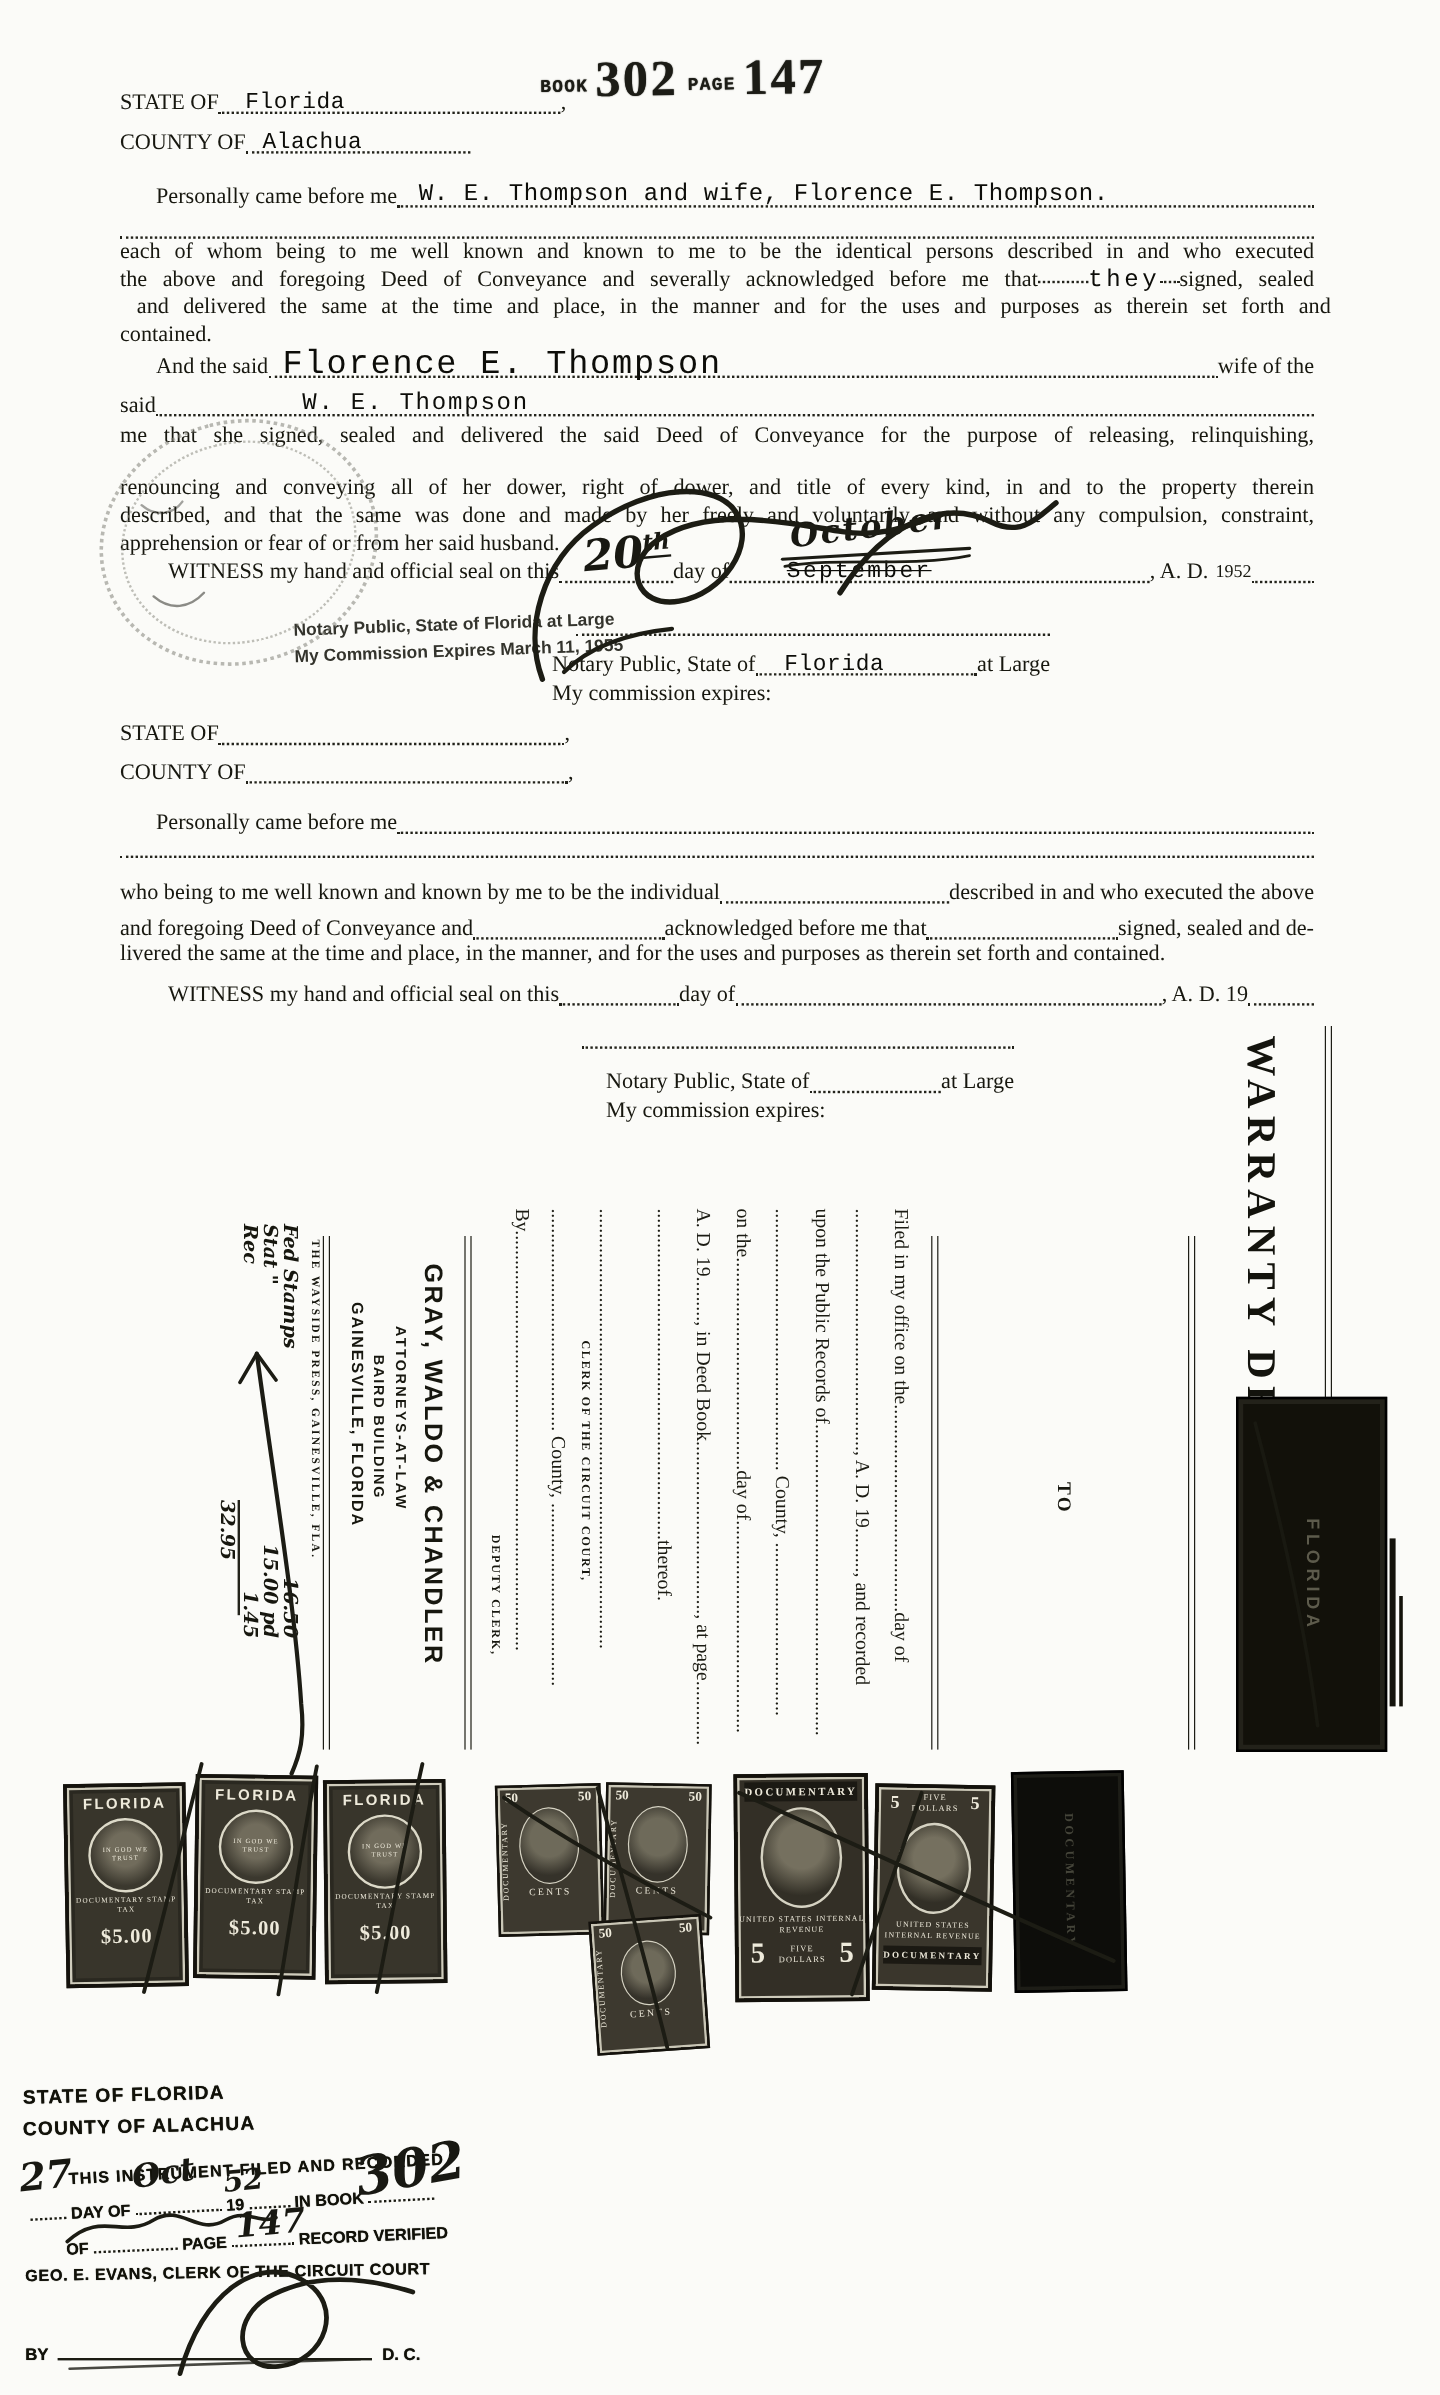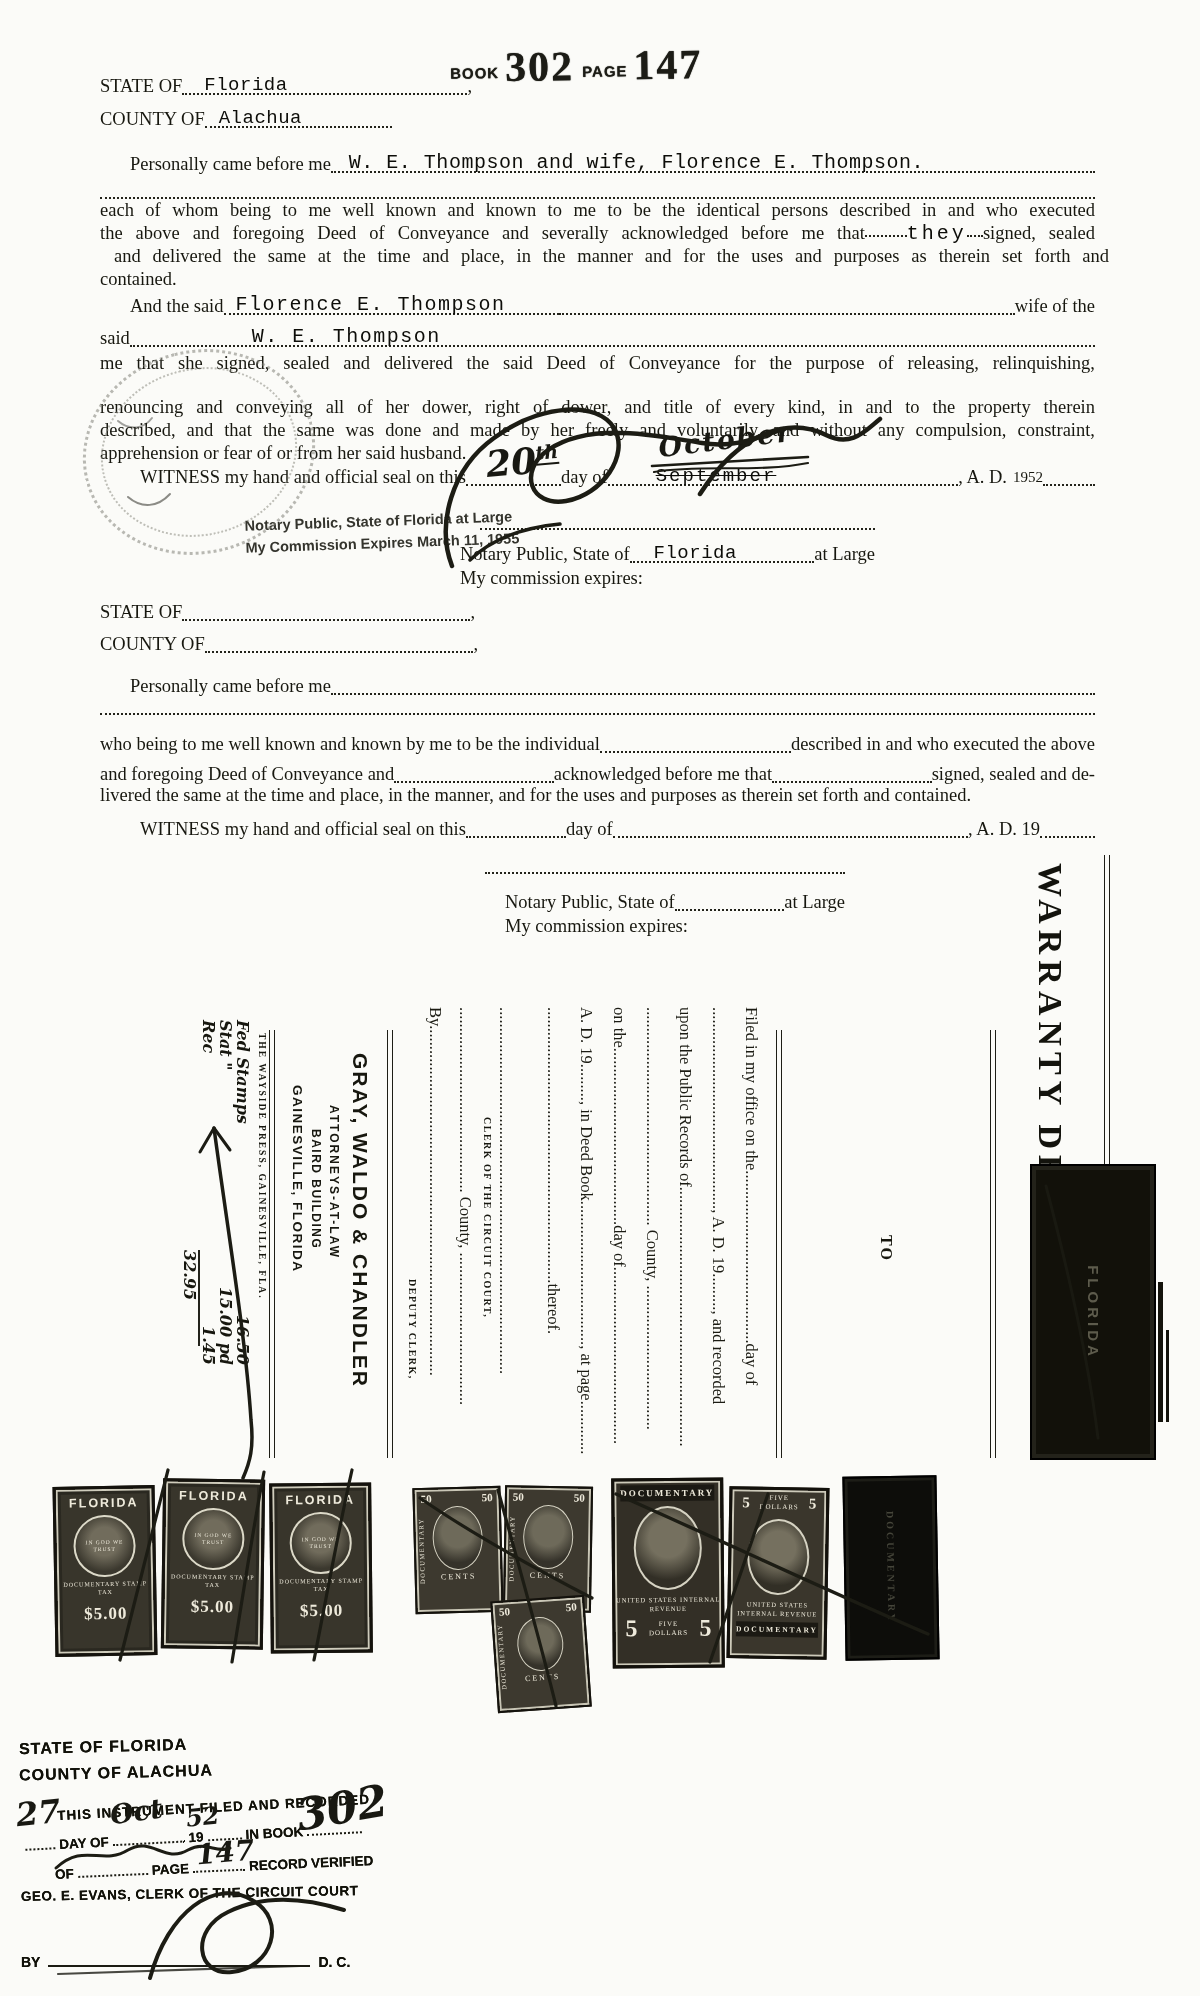--- a/index.html
+++ b/index.html
@@ -15,21 +15,21 @@
   .dotrule{position:absolute;border-bottom:2.2px dotted #23231b;height:4px;}
   .jp{position:absolute;left:100px;width:995px;font-size:18.5px;line-height:23px;text-align:justify;text-align-last:justify;white-space:nowrap_off;}
   .jp.last{text-align:left;text-align-last:left;}
   .idots{display:inline-block;border-bottom:2.2px dotted #23231b;height:2px;vertical-align:2px;}
   .typedinline{font-family:"Liberation Mono","DejaVu Sans Mono",monospace;font-size:20px;letter-spacing:3px;color:#0d0d09;}
   .hand{font-family:"DejaVu Serif",serif;font-style:italic;font-weight:bold;color:#181812;position:absolute;white-space:nowrap;}
   .struck{text-decoration:line-through;}
   
   .bookstamp{position:absolute;left:450px;top:46px;display:flex;align-items:flex-end;transform:rotate(-.8deg);
              color:#1c1c16;text-shadow:0 0 1px #1c1c16;}
-  .bookstamp .sm{font-family:Liberation Sans, sans-serif;font-weight:bold;font-size:15px;letter-spacing:1px;padding:0 6px 6px 0;}
+  .bookstamp .sm{font-family:Liberation Mono, monospace;font-weight:bold;font-size:15px;letter-spacing:1px;padding:0 6px 6px 0;}
   .bookstamp .big{font-size:42px;font-weight:bold;line-height:40px;letter-spacing:2px;padding-right:8px;}
   
   .rubber{position:absolute;left:245px;top:510px;transform:rotate(-2deg);font-family:"Liberation Sans",sans-serif;
           font-weight:bold;font-size:14.5px;line-height:22px;color:#34342d;}
   .seal{position:absolute;left:82px;top:350px;width:228px;height:198px;border:3px dotted #83837a;border-radius:50%;
         transform:rotate(-14deg);opacity:.55;}
   .seal .inner{position:absolute;inset:15px;border:2px dotted #8d8d83;border-radius:50%;}
   
   .band{position:absolute;left:1110px;top:855px;width:605px;height:1075px;transform:rotate(90deg);transform-origin:0 0;}
   .rule2{border-top:1.6px solid #1d1d16;border-bottom:1.6px solid #1d1d16;height:4px;margin-left:175px;width:428px;}
@@ -130,21 +130,21 @@
     <span>the above and foregoing Deed of Conveyance and severally acknowledged before me that</span><span class="idots" style="width:42px;"></span><span class="typedinline">they</span><span class="idots" style="width:16px;"></span><span>signed, sealed</span>
   </div>
   <div class="jp" style="top:199px;">each of whom being to me well known and known to me to be the identical persons described in and who executed</div>
   <div class="jp" style="top:245px;margin-left:14px;">and delivered the same at the time and place, in the manner and for the uses and purposes as therein set forth and</div>
   <div class="jp last" style="top:268px;">contained.</div>
 
   <div class="line" style="left:130px;top:292px;width:965px;">
     <span class="lbl">And the said</span>
     <span class="blank fx" style="width:335px;">
         <span class="dl"></span>
-      <span class="tv" style="left:12px;font-size:20px;letter-spacing:1.5px;">Florence E. Thompson</span>
+      <span class="tv" style="left:12px;font-size:28px;letter-spacing:1.5px;">Florence E. Thompson</span>
       </span>
     <span class="blank">
         <span class="dl"></span>
       </span>
     <span class="lbl">wife of the</span>
   </div>
   <div class="line" style="left:100px;top:324px;width:995px;">
     <span class="lbl">said</span>
     <span class="blank">
         <span class="dl"></span>

